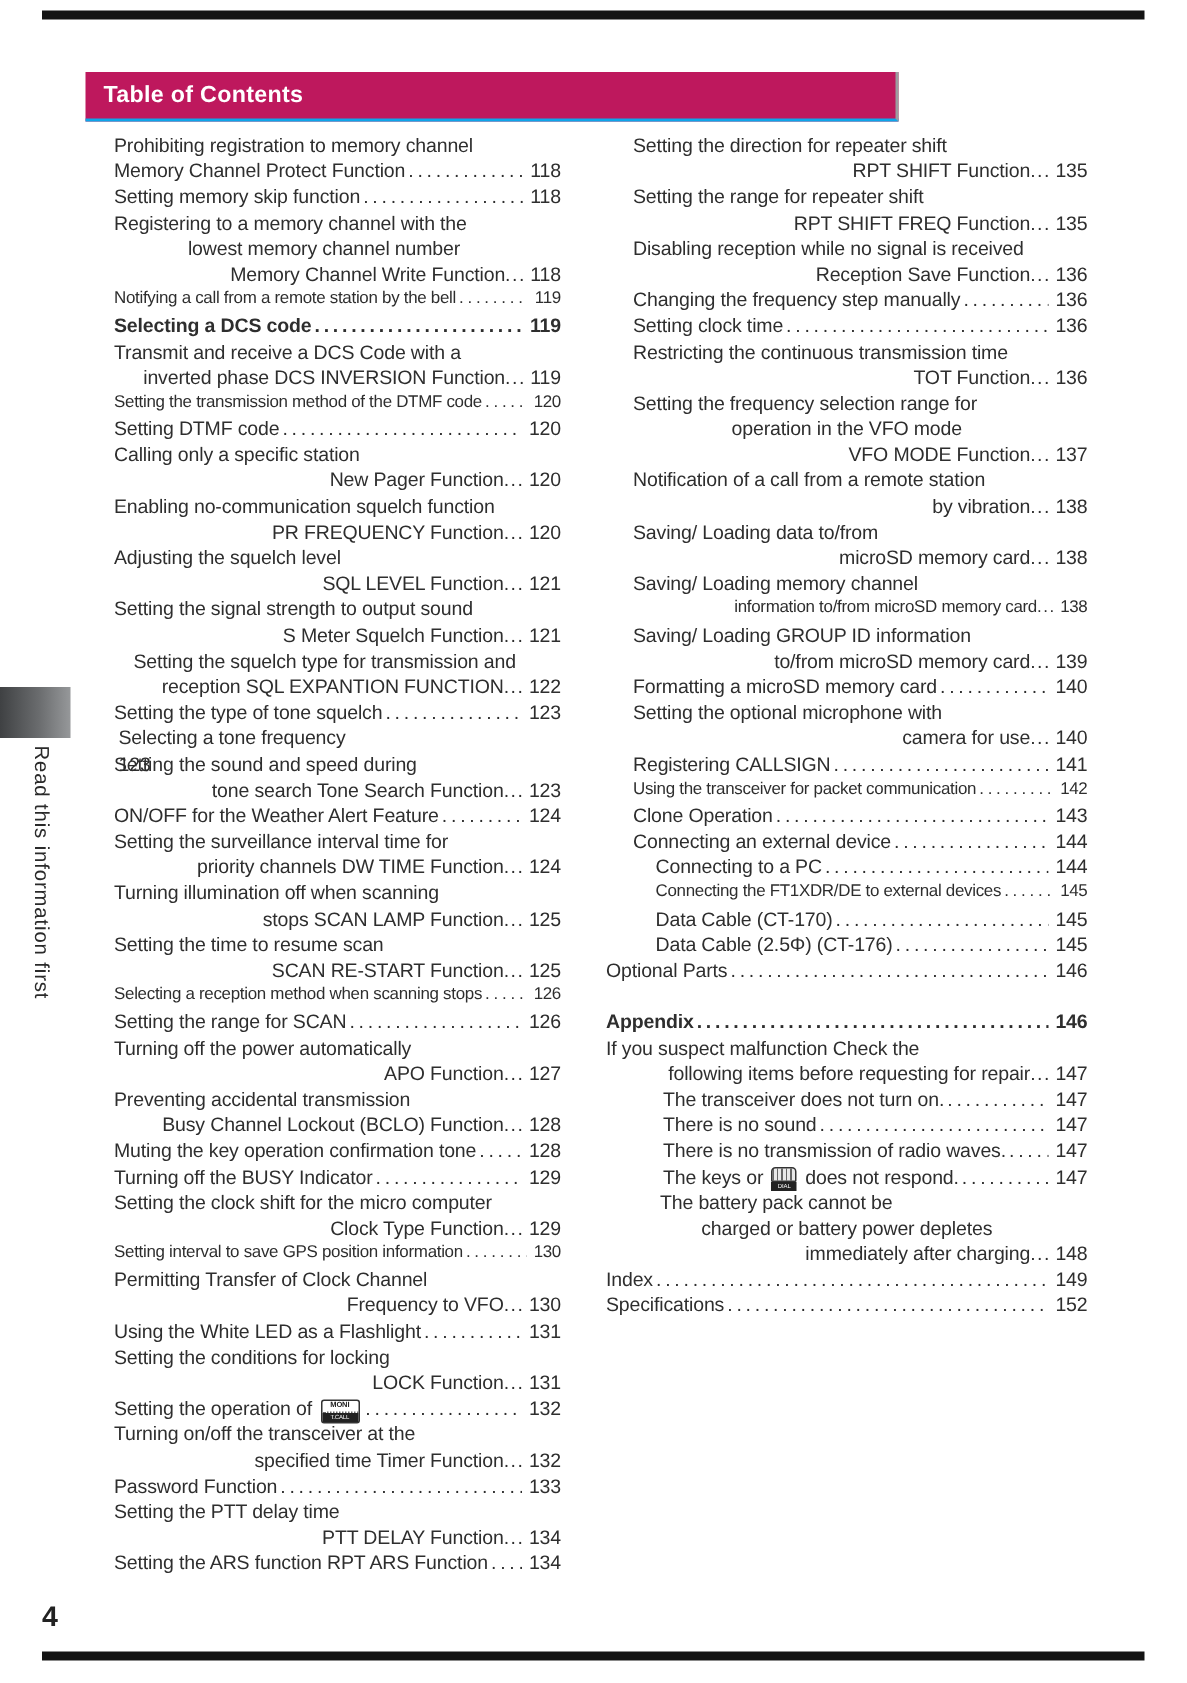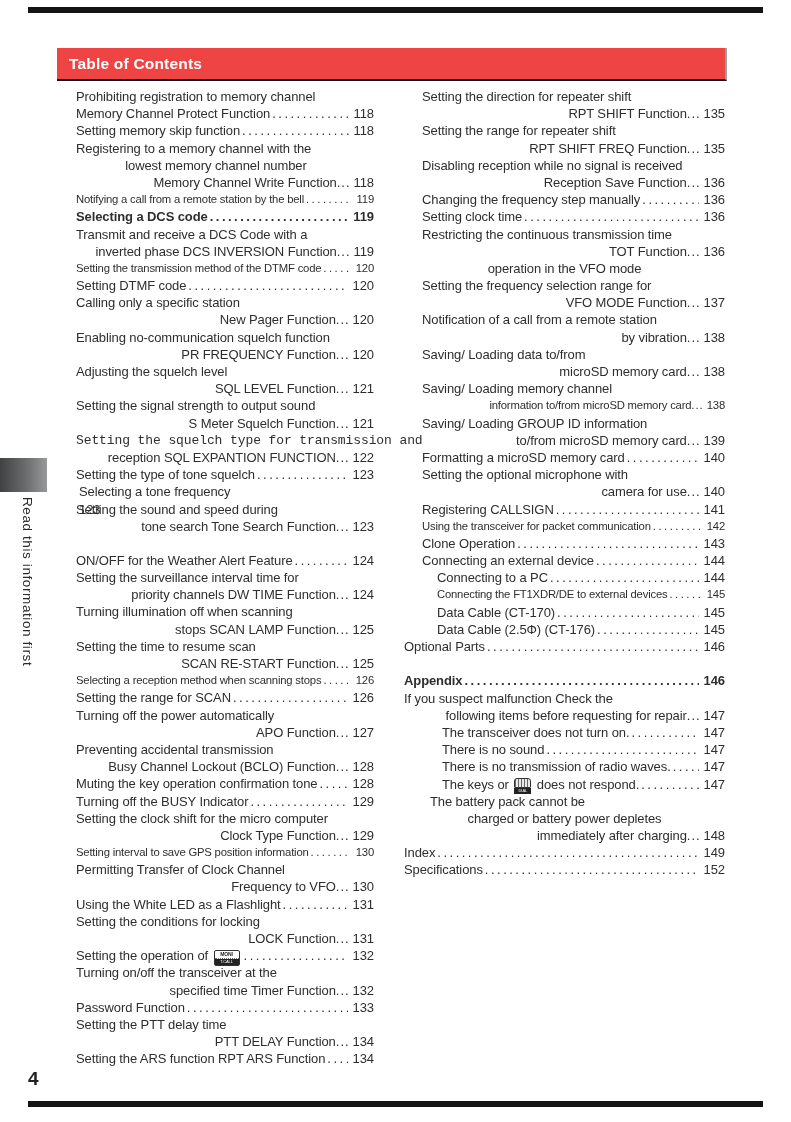--- a/index.html
+++ b/index.html
@@ -5,22 +5,22 @@
   html,body{margin:0;padding:0;}
   body{
     width:791px;height:1122px;position:relative;background:#ffffff;
     font-family:"Liberation Sans","DejaVu Sans",sans-serif;color:#2e2e2e;overflow:hidden;
   }
   .rule{position:absolute;background:#141414;}
   #top-rule{left:28px;top:7px;width:735px;height:6px;}
   #bottom-rule{left:28px;top:1101px;width:735px;height:6px;}
 
   #toc-header{
-    position:absolute;left:57px;top:48px;width:670px;height:33px;
-    background:#ef4444;border-right:2px solid #9b9da0;border-bottom:2px solid #0f172a;
+    position:absolute;left:57px;top:48px;width:542px;height:33px;
+    background:#be185d;border-right:2px solid #9b9da0;border-bottom:2px solid #0ea5e9;
     display:flex;align-items:center;box-sizing:border-box;
   }
   #toc-header .title{
     color:#ffffff;font-weight:bold;font-size:15.5px;padding-left:12px;letter-spacing:.2px;
   }
 
   #sidebar-tab{
     position:absolute;left:0;top:458px;width:47px;height:34px;
     background:linear-gradient(90deg,#3f4143 0%,#6a6c6e 55%,#96989a 100%);
   }
@@ -156,21 +156,21 @@
       <span class="pg">121</span>
     </div>
     <div class="line plain" style="margin-left: 18px;">
       <span class="t">Setting the signal strength to output sound</span>
     </div>
     <div class="line right">
       <span class="t">S Meter Squelch Function</span>
       <span class="sep">...</span>
       <span class="pg">121</span>
     </div>
-    <div class="line plain" style="margin-left: 18px; font-family: Liberation Mono, monospace;">
+    <div class="line plain" style="margin-left: 31px;">
       <span class="t">Setting the squelch type for transmission and</span>
     </div>
     <div class="line right">
       <span class="t">reception SQL EXPANTION FUNCTION</span>
       <span class="sep">...</span>
       <span class="pg">122</span>
     </div>
     <div class="line leader" style="margin-left: 18px;">
       <span class="t">Setting the type of tone squelch</span>
       <span class="dots"></span>
@@ -182,21 +182,21 @@
       <span class="pg">123</span>
     </div>
     <div class="line plain" style="margin-left: 18px;">
       <span class="t">Setting the sound and speed during</span>
     </div>
     <div class="line right">
       <span class="t">tone search Tone Search Function</span>
       <span class="sep">...</span>
       <span class="pg">123</span>
     </div>
-    <div class="line leader" style="margin-left: 18px; margin-top: 17px;">
+    <div class="line leader" style="margin-left: 18px;">
       <span class="t">ON/OFF for the Weather Alert Feature</span>
       <span class="dots"></span>
       <span class="pg">124</span>
     </div>
     <div class="line plain" style="margin-left: 18px;">
       <span class="t">Setting the surveillance interval time for</span>
     </div>
     <div class="line right">
       <span class="t">priority channels DW TIME Function</span>
       <span class="sep">...</span>
@@ -356,25 +356,25 @@
       <span class="pg">136</span>
     </div>
     <div class="line plain" style="margin-left: 18px;">
       <span class="t">Restricting the continuous transmission time</span>
     </div>
     <div class="line right">
       <span class="t">TOT Function</span>
       <span class="sep">...</span>
       <span class="pg">136</span>
     </div>
+    <div class="line plain" style="margin-left: 18px;">
+      <span class="t">Setting the frequency selection range for</span>
+    </div>
     <div class="line center">
       <span class="t">operation in the VFO mode</span>
-    </div>
-    <div class="line plain" style="margin-left: 18px;">
-      <span class="t">Setting the frequency selection range for</span>
     </div>
     <div class="line right">
       <span class="t">VFO MODE Function</span>
       <span class="sep">...</span>
       <span class="pg">137</span>
     </div>
     <div class="line plain" style="margin-left: 18px;">
       <span class="t">Notification of a call from a remote station</span>
     </div>
     <div class="line right">
@@ -491,21 +491,21 @@
     <div class="line leader" style="margin-left: 38px;">
       <span class="t">There is no transmission of radio waves.</span>
       <span class="dots"></span>
       <span class="pg">147</span>
     </div>
     <div class="line leader" style="margin-left: 38px;">
       <span class="t">The keys or <span class="dial-icon"><span class="d-knurl"></span><span class="d-label">DIAL</span></span> does not respond.</span>
       <span class="dots"></span>
       <span class="pg">147</span>
     </div>
-    <div class="line plain" style="margin-left: 26px;">
+    <div class="line plain" style="margin-left: 36px;">
       <span class="t">The battery pack cannot be</span>
     </div>
     <div class="line center">
       <span class="t">charged or battery power depletes</span>
     </div>
     <div class="line right">
       <span class="t">immediately after charging</span>
       <span class="sep">...</span>
       <span class="pg">148</span>
     </div>

